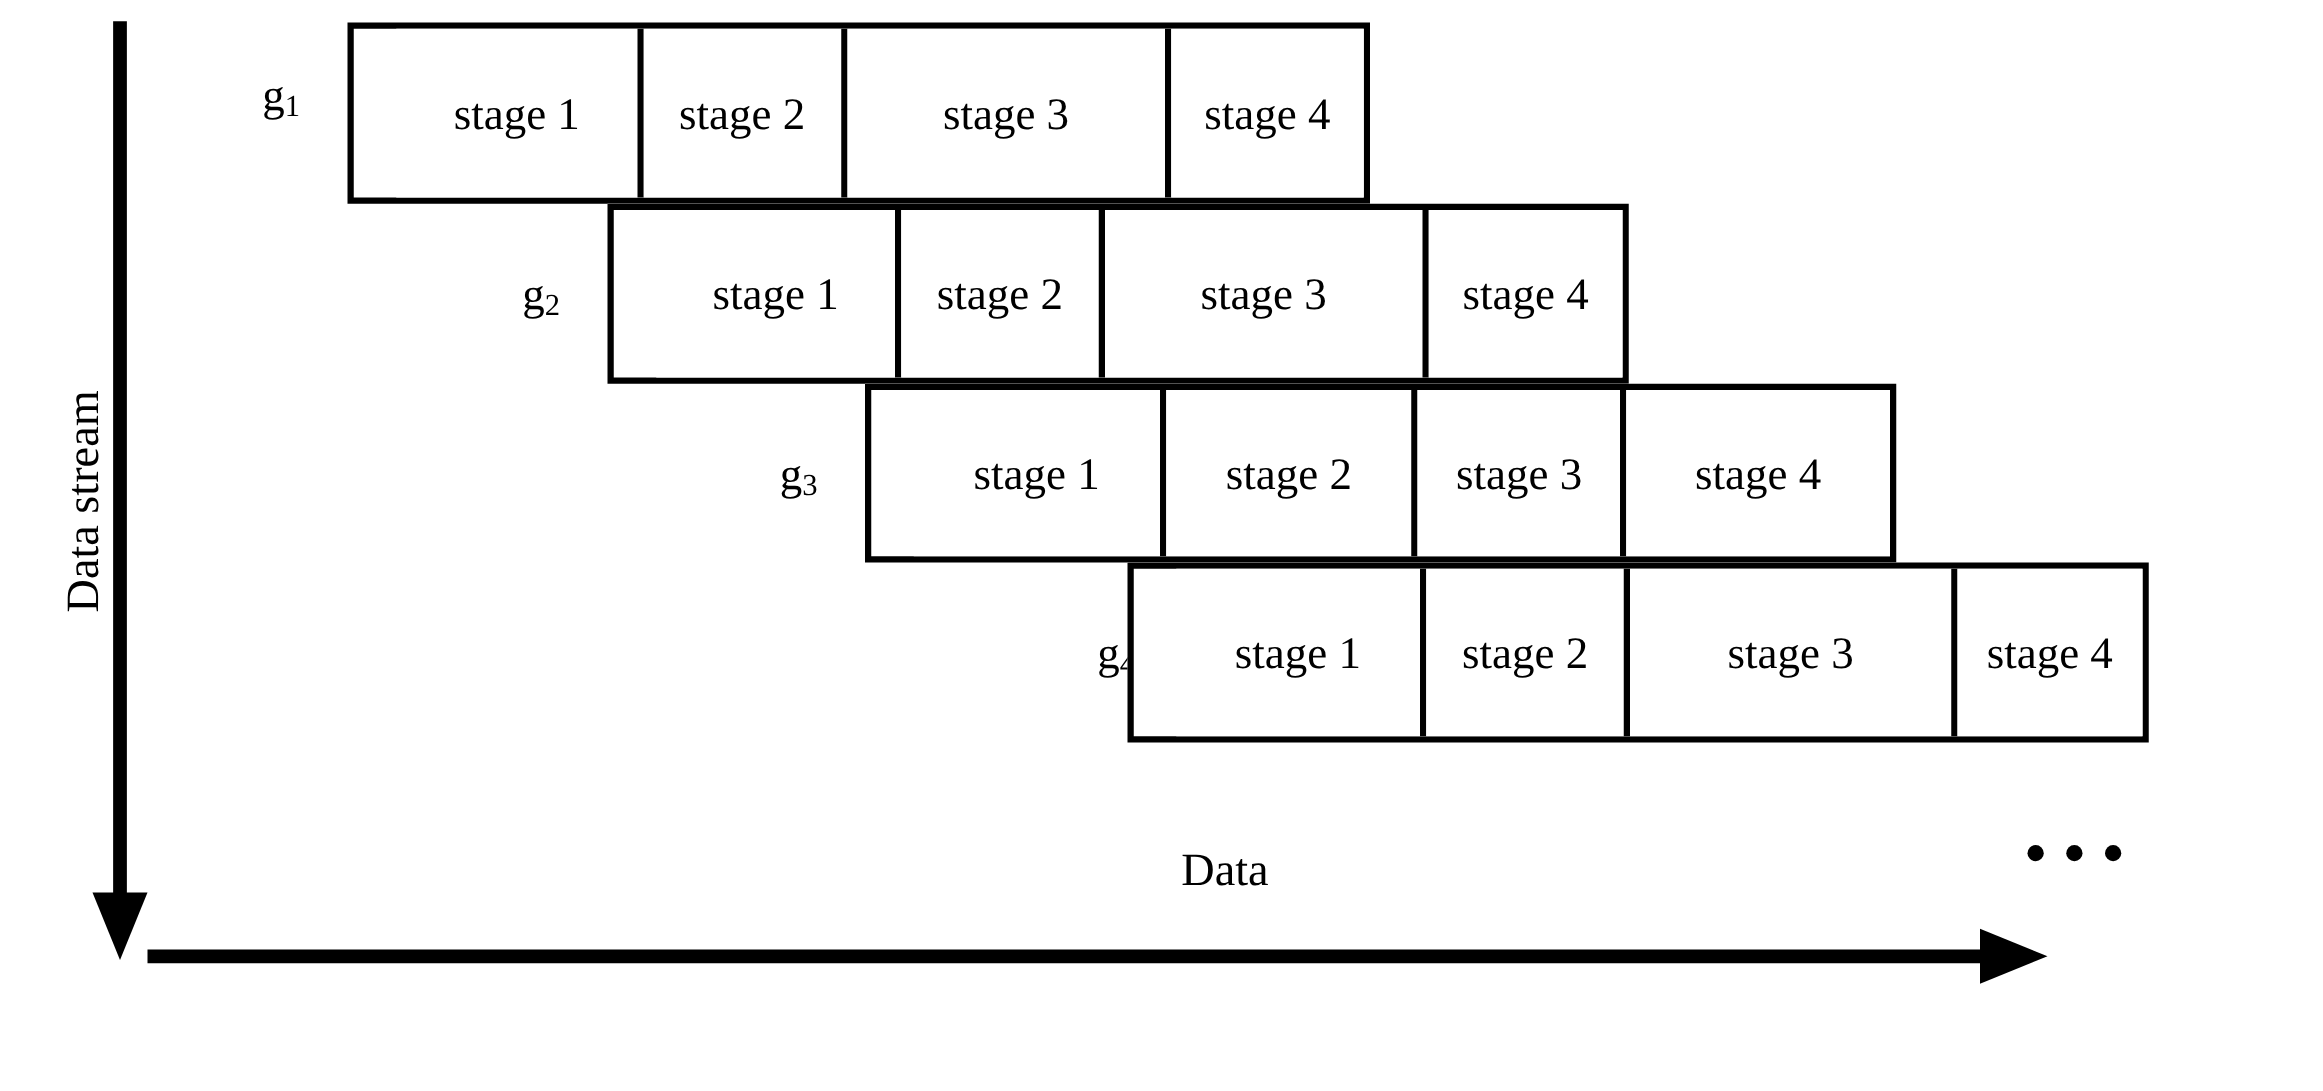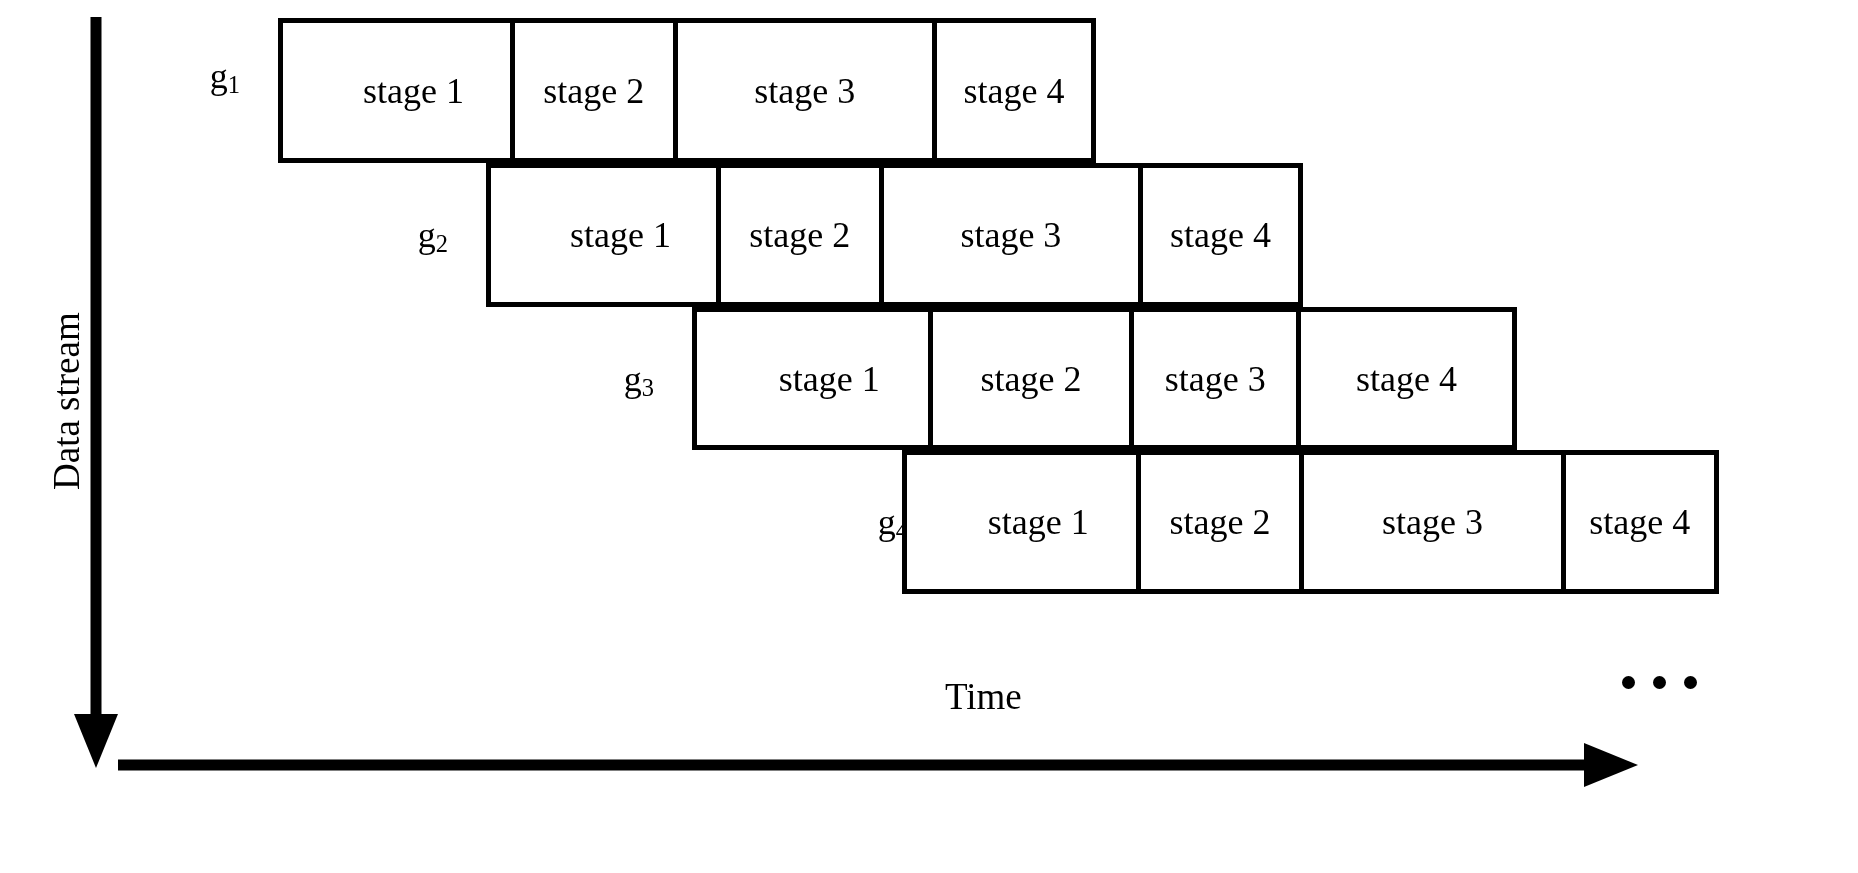--- a/index.html
+++ b/index.html
@@ -116,21 +116,21 @@
     </g>
 
     <g>
       <line x1="118" y1="765" x2="1596" y2="765" stroke="#000" stroke-width="11"></line>
       <polygon points="1638,765 1584,743 1584,787" fill="#000"></polygon>
     </g>
   </svg>
 
   <div class="axis-label" id="ylabel">Data stream</div>
 
-  <div class="axis-label" id="xlabel">Time</div>
+  <div class="axis-label" id="xlabel">Data</div>
 
   <div class="gtag" style="left:262px; top:76px;">
     <span>g</span><sub>1</sub>
   </div>
   <div class="row" style="left:278px; top:18px; width:818px; height:145px;">
     <div class="cell" style="width:209px;">stage 1</div>
     <div class="cell" style="width:172px;">stage 2</div>
     <div class="cell" style="width:274px;">stage 3</div>
     <div class="cell" style="width:163px;">stage 4</div>
   </div>

